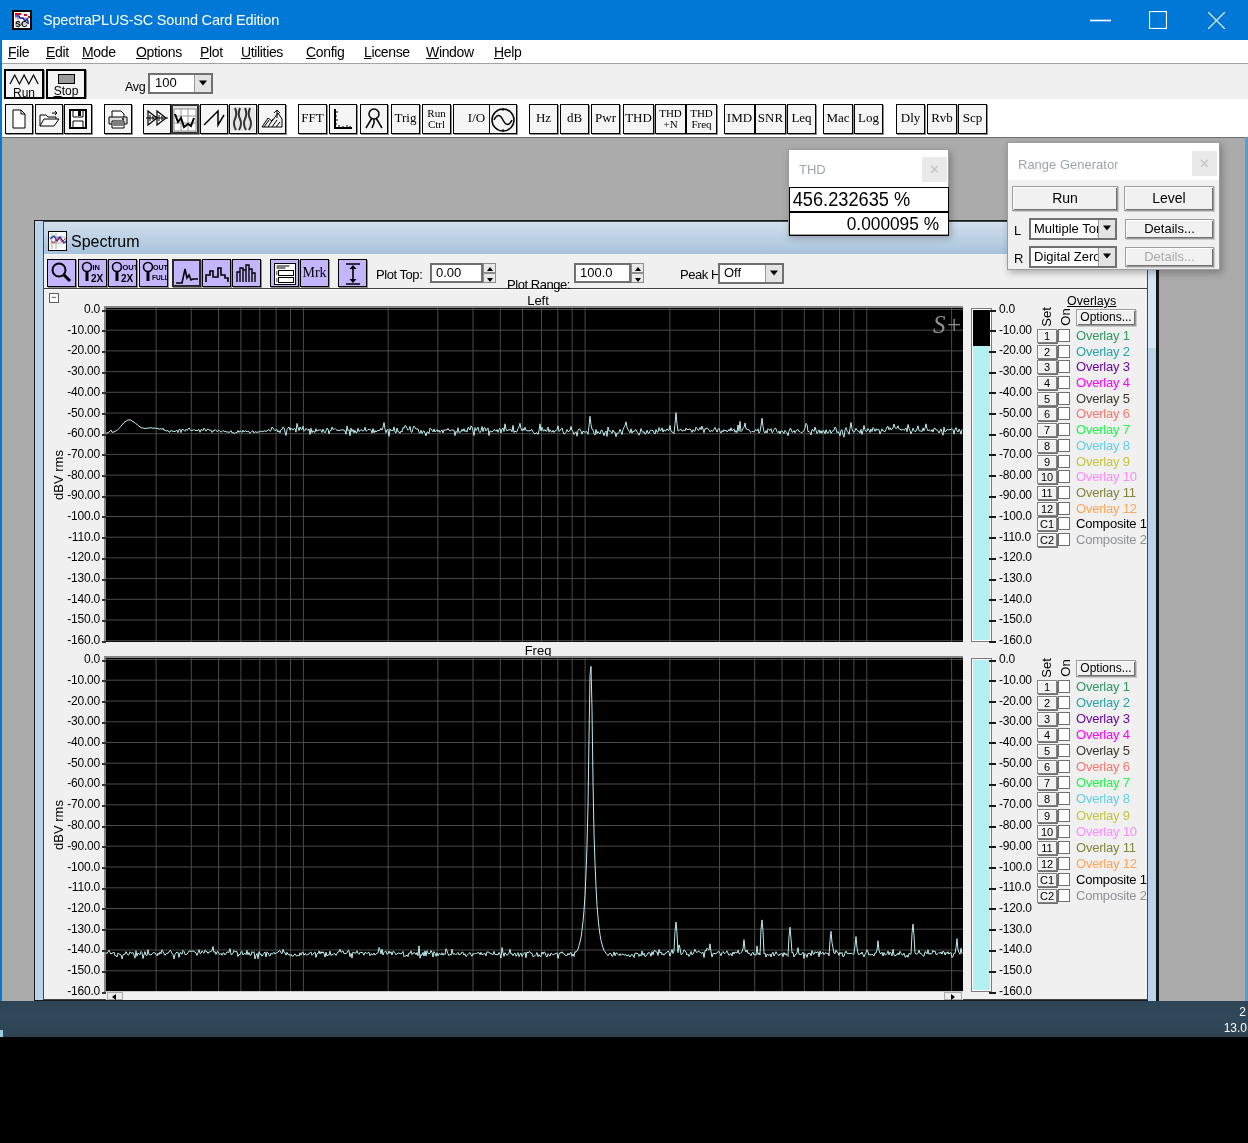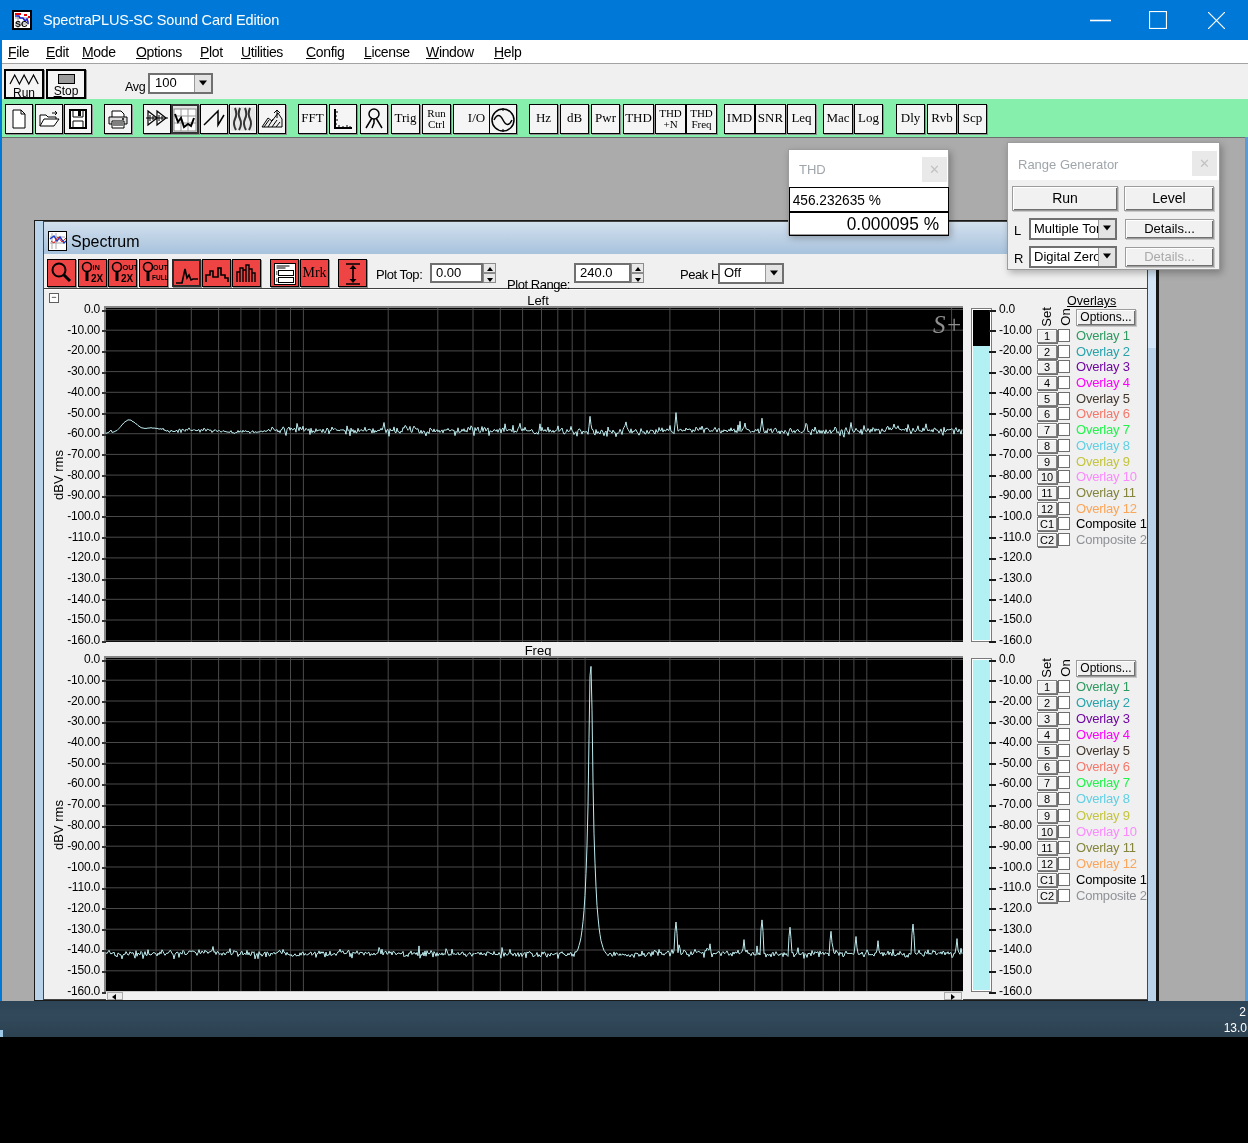--- a/index.html
+++ b/index.html
@@ -2,35 +2,35 @@
 <html><head><meta charset="utf-8"><style>
 *{margin:0;padding:0;box-sizing:border-box;}
 html,body{width:1248px;height:1143px;overflow:hidden;background:#000;}
 body{font-family:"Liberation Sans",sans-serif;position:relative;}
 .abs{position:absolute;}
 #titlebar{left:0;top:0;width:1248px;height:40px;background:#0078d7;}
 #apptitle{left:43px;top:12px;color:#fff;font-size:14.5px;letter-spacing:-0.2px;}
 #menubar{left:0;top:40px;width:1248px;height:23px;background:#fff;}
 .mi{position:absolute;top:4px;font-size:14px;letter-spacing:-0.35px;color:#000;}
 #tb1{left:0;top:63px;width:1248px;height:36px;background:#f0f0f0;border-top:1px solid #a3a3a3;}
-#tb2{left:0;top:99px;width:1248px;height:38px;background:#86efac;}
+#tb2{left:0;top:99px;width:1248px;height:38px;background:#ffffff;}
 .bigbtn{position:absolute;top:5px;height:30px;background:#f5f5f5;border:2px solid #000;box-shadow:1px 1px 0 #8f8f8f;text-align:center;font-size:12px;color:#000;}
 .tbtn{position:absolute;top:5px;width:28px;height:30px;background:#f5f5f5;border:1px solid #000;box-shadow:1px 1px 0 #8f8f8f;text-align:center;}
 .tbtn svg{display:block;margin:2px auto 0;}
 .tlab{font-family:"Liberation Serif",serif;font-size:13px;line-height:26px;color:#000;}
 .tlab2{font-family:"Liberation Serif",serif;font-size:11px;line-height:11px;padding-top:3px;color:#000;}
 .combo{position:absolute;background:#fff;border:2px solid #707070;font-size:13px;color:#000;}
 .combo .ca{position:absolute;right:0;top:0;bottom:0;width:17px;background:#e3e3e3;border-left:1px solid #9a9a9a;}
 .arr{position:absolute;left:50%;top:50%;transform:translate(-50%,-38%);width:0;height:0;border:4px solid transparent;border-top:5px solid #000;}
 #mdi{left:0;top:137px;width:1248px;height:864px;background:#ababab;border-top:1px solid #6e6e6e;}
 #statusbar{left:0;top:1001px;width:1248px;height:36px;background:linear-gradient(#2c4456,#32495c 40%,#2c4251);color:#fff;font-size:12px;}
 #specwin{left:34px;top:220px;width:1124px;height:781px;background:#b9d3ea;border:1px solid #1a1a1a;border-right:2px solid #101010;}
 #speccontent{left:44px;top:222px;width:1103px;height:777px;background:#f0f0f0;outline:1px solid #454545;}
 #spectitle{left:44px;top:222px;width:1103px;height:32px;background:linear-gradient(#d3e0ee,#a7c2dc);}
-.sbtn{position:absolute;top:259px;width:29px;height:28px;background:#ef4444;border:1px solid #000;box-shadow:1px 1px 0 #8f8f8f;}
+.sbtn{position:absolute;top:259px;width:29px;height:28px;background:#c4b5fd;border:1px solid #000;box-shadow:1px 1px 0 #8f8f8f;}
 .sbtn svg{display:block;margin:1px auto 0;}
 .flab{position:absolute;font-size:13px;color:#000;letter-spacing:-0.45px;}
 .field{position:absolute;background:#fff;border:2px solid #707070;font-size:13px;color:#000;padding-left:4px;}
 .spin{position:absolute;width:13px;height:20px;}
 .spin div{position:absolute;left:0;width:13px;height:10px;background:#e8e8e8;border:1px solid #8c8c8c;}
 .spin .dn{top:10px;}
 .spin .ua{position:absolute;left:3px;top:3px;width:0;height:0;border:3px solid transparent;border-bottom:4px solid #000;border-top:none;}
 .spin .da{position:absolute;left:3px;top:4px;width:0;height:0;border:3px solid transparent;border-top:4px solid #000;border-bottom:none;}
 .plotwrap{position:absolute;border-top:2px solid #868686;border-left:2px solid #868686;background:#000;}
 .ylab{position:absolute;width:43px;text-align:right;font-size:12px;letter-spacing:-0.2px;color:#000;}
@@ -313,21 +313,21 @@
 <div class="field" style="left:430px;top:263px;width:53px;height:20px;line-height:16px">0.00</div>
 <div class="spin" style="left:483px;top:263px">
     <div class="up">
       <div class="ua"></div>
     </div>
     <div class="dn">
       <div class="da"></div>
     </div>
   </div>
 <span class="flab" style="left:507px;top:277px">Plot Range:</span>
-<div class="field" style="left:574px;top:263px;width:57px;height:20px;line-height:16px">240.0</div>
+<div class="field" style="left:574px;top:263px;width:57px;height:20px;line-height:16px">100.0</div>
 <div class="spin" style="left:631px;top:263px">
     <div class="up">
       <div class="ua"></div>
     </div>
     <div class="dn">
       <div class="da"></div>
     </div>
   </div>
 <span class="flab" style="left:680px;top:267px">Peak Hold:</span>
 <div class="combo" style="left:718px;top:263px;width:66px;height:21px;line-height:16px;padding-left:4px">Off<div class="ca">
@@ -589,21 +589,21 @@
     <div class="abs" style="right:1px;top:0px;width:18px;height:8px;background:#ececec;border:1px solid #aaa">
       <div style="position:absolute;left:6px;top:1px;width:0;height:0;border:3px solid transparent;border-left:4px solid #000;border-right:none"></div>
     </div>
   </div>
 <div class="abs" style="left:1156px;top:221px;width:3px;height:780px;background:#161616"></div>
 <div class="abs" style="left:1148px;top:222px;width:8px;height:779px;background:#b9d3ea"></div>
 <div class="abs" style="left:1148px;top:240px;width:8px;height:108px;background:#d3e5f6"></div>
 <div class="abs fwin" style="left:788px;top:149px;width:161px;height:86px;z-index:30">
     <div class="ftitle" style="left:10px;top:12px">THD</div>
     <div class="fclose" style="right:1px;top:7px">✕</div>
-    <div class="abs" style="left:0px;top:37px;width:160px;height:25px;border:1px solid #000;font-size:15px;color:#000;line-height:23px;"><span style="display:inline-block;transform:scaleX(0.91);transform-origin:0 0;padding-left:3px">456.232635&nbsp;%</span></div>
+    <div class="abs" style="left:0px;top:37px;width:160px;height:25px;border:1px solid #000;font-size:20px;color:#000;line-height:23px;"><span style="display:inline-block;transform:scaleX(0.91);transform-origin:0 0;padding-left:3px">456.232635&nbsp;%</span></div>
     <div class="abs" style="left:0px;top:62px;width:160px;height:24px;border:1px solid #000;font-size:19px;color:#000;line-height:21px;text-align:right;"><span style="display:inline-block;transform:scaleX(0.91);transform-origin:0 0;padding-left:3px">0.000095&nbsp;%</span></div>
   </div>
 <div class="abs fwin" style="left:1007px;top:142px;width:213px;height:128px;background:#f0f0f0;z-index:31">
     <div class="abs" style="left:0;top:0;width:211px;height:37px;background:#fff"></div>
     <div class="ftitle" style="left:10px;top:14px">Range Generator</div>
     <div class="fclose" style="right:2px;top:8px">✕</div>
     <div class="wbtn" style="left:4px;top:43px;width:106px;height:25px;font-size:14px;line-height:23px">Run</div>
     <div class="wbtn" style="left:116px;top:43px;width:90px;height:25px;font-size:14px;line-height:23px">Level</div>
     <div class="abs" style="left:6px;top:80px;font-size:13px;color:#000">L</div>
     <div class="combo" style="left:21px;top:75px;width:88px;height:22px;line-height:17px;padding-left:3px;font-size:13px;white-space:nowrap;overflow:hidden">Multiple Ton<div class="ca">

